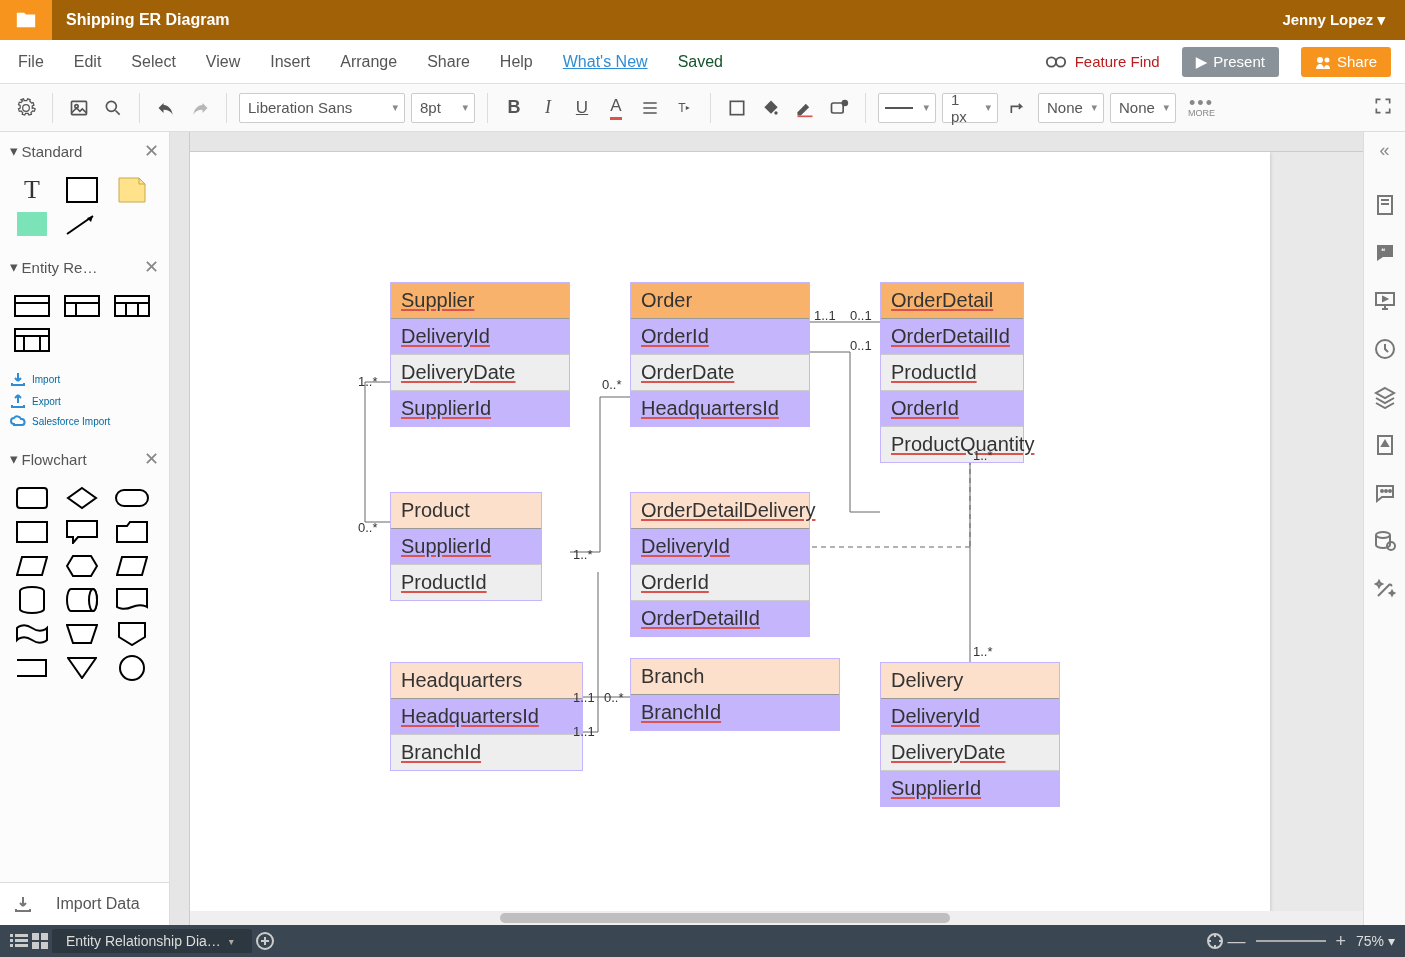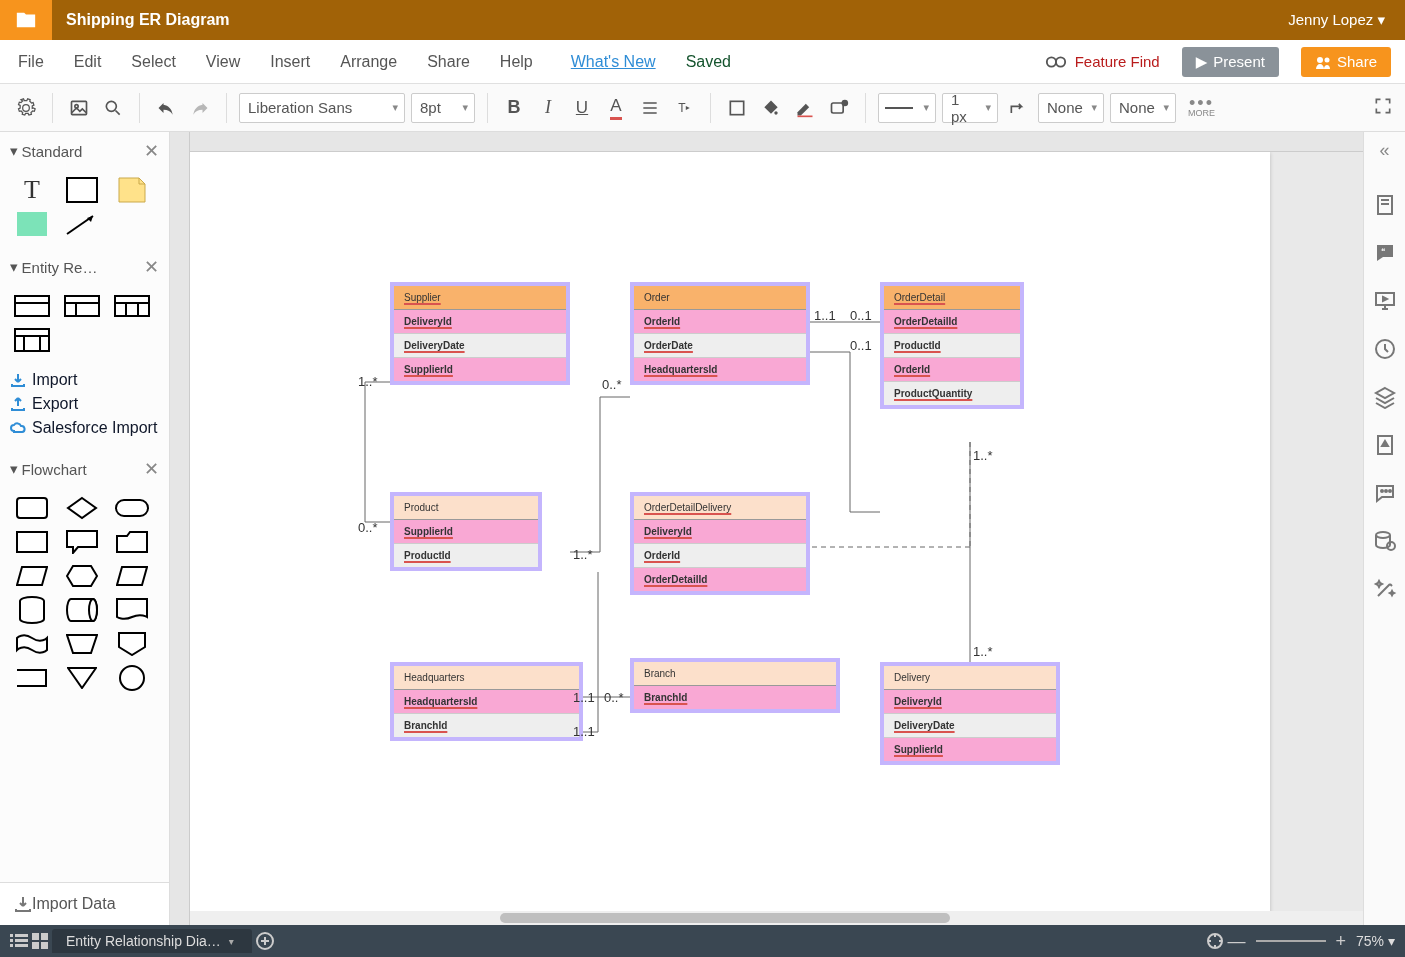--- a/index.html
+++ b/index.html
@@ -3,26 +3,26 @@
 <meta charset="utf-8">
 <style>
 * { box-sizing: border-box; margin: 0; padding: 0; font-family: "Liberation Sans", Arial, sans-serif; }
 body { width: 1405px; height: 957px; overflow: hidden; background: #fff; color: #333; font-size: 14px; }
 
 
 .topbar { height: 40px; background: #a16207; display: flex; align-items: center; color: #fff; }
 .topbar .file-icon { width: 52px; height: 40px; background: #f7941d; display: flex; align-items: center; justify-content: center; }
 .topbar .title { padding: 0 14px; font-size: 16px; font-weight: 600; }
 .topbar .spacer { flex: 1; }
-.topbar .user { padding: 0 20px; font-size: 15px; font-weight: 400; }
+.topbar .user { padding: 0 20px; font-size: 15px; font-weight: 700; }
 
 
 .menubar { height: 44px; display: flex; align-items: center; padding: 0 14px 0 14px; border-bottom: 1px solid #e0e0e0; gap: 22px; }
 .menubar .menu-item { color: #555; font-size: 16px; cursor: pointer; padding: 4px 4px; }
-.menubar .menu-link { color: #2f8dd6; text-decoration: underline; margin-left: 8px; }
+.menubar .menu-link { color: #2f8dd6; text-decoration: underline; }
 .menubar .menu-saved { color: #14532d; }
 .menubar .menu-spacer { flex: 1; }
 .menubar .feature { display: flex; align-items: center; gap: 8px; color: #b91c1c; font-size: 15px; }
 .menubar .btn { height: 30px; padding: 0 14px; border-radius: 3px; display: flex; align-items: center; gap: 6px; font-size: 15px; color: #fff; cursor: pointer; }
 .menubar .btn-present { background: #8a9299; }
 .menubar .btn-share { background: #f7941d; }
 
 
 .toolbar { height: 48px; display: flex; align-items: center; padding: 0 12px; gap: 6px; border-bottom: 1px solid #ddd; background: #fafafa; }
 .toolbar .sep { width: 1px; height: 30px; background: #ddd; margin: 0 6px; }
@@ -36,47 +36,47 @@
 
 
 .main { display: flex; height: calc(957px - 40px - 44px - 48px - 32px); }
 
 
 .leftpanel { width: 170px; border-right: 1px solid #ddd; background: #fcfcfc; overflow: hidden; display: flex; flex-direction: column; }
 .section-header { display: flex; align-items: center; padding: 8px 10px; font-size: 15px; color: #555; cursor: pointer; gap: 4px; }
 .section-header .close-x { margin-left: auto; color: #888; font-size: 18px; cursor: pointer; }
 .shape-grid { display: grid; grid-template-columns: repeat(3, 40px); gap: 6px 10px; padding: 6px 12px 10px; }
 .shape-grid .sh { width: 40px; height: 28px; display: flex; align-items: center; justify-content: center; }
-.import-links { padding: 4px 10px 10px; font-size: 16px; color: #0f172a; }
+.import-links { padding: 4px 10px 10px; font-size: 10px; color: #0369a1; }
 .import-links .il { display: flex; align-items: center; gap: 6px; padding: 3px 0; cursor: pointer; }
-.import-data-bar { margin-top: auto; border-top: 1px solid #ddd; padding: 12px 14px; font-size: 16px; color: #555; display: flex; align-items: center; gap: 0; cursor: pointer; background:#fff;}
+.import-data-bar { margin-top: auto; border-top: 1px solid #ddd; padding: 12px 14px; font-size: 16px; color: #555; display: flex; align-items: center; gap: 24px; cursor: pointer; background:#fff;}
 
 
 .canvas-wrap { flex: 1; position: relative; background: #eee; display: flex; }
 .vruler { width: 20px; background: #e6e6e6; border-right: 1px solid #ccc; position: relative; }
 .hruler { height: 20px; background: #e6e6e6; border-bottom: 1px solid #ccc; position: absolute; top: 0; left: 20px; right: 0; }
 .canvas-inner { position: absolute; top: 20px; left: 20px; right: 0; bottom: 14px; overflow: hidden; background: #e9e9e9; }
 .page { position: absolute; top: 0; left: 0; width: 1080px; height: 810px; background: #fff; box-shadow: 0 1px 4px rgba(0,0,0,0.2); }
 .hscroll { position: absolute; bottom: 0; left: 20px; right: 0; height: 14px; background: #efefef; display:flex; align-items:center;}
 .hscroll .thumb { height: 10px; background: #bfbfbf; border-radius: 5px; margin-left: 310px; width: 450px;}
 
 
 .rightrail { width: 42px; border-left: 1px solid #ddd; background: #fafafa; display: flex; flex-direction: column; align-items: center; padding-top: 8px; gap: 24px; }
 .rightrail .ric { width: 24px; height: 24px; color: #777; cursor: pointer; display:flex; align-items:center; justify-content:center;}
 .rightrail .collapse { font-size: 18px; color:#888; cursor:pointer; margin-bottom:8px;}
 
 
-.entity { position: absolute; border: 4px solid #c4b5fd; background: #f9a8d4; font-size: 10px; }
+.entity { position: absolute; border: 1px solid #c4b5fd; background: #c4b5fd; font-size: 20px; }
 .entity .e-header { padding: 6px 10px; font-weight: 400; border-bottom: 1px solid #999; }
 .entity .e-row { padding: 6px 10px; border-bottom: 1px solid #ccc; }
 .entity .e-row:last-child { border-bottom: none; }
 .entity .e-row.alt { background: #eee; }
 .hdr-orange { background: #f9b26b; }
 .hdr-peach { background: #fce0cb; }
-.underline-red { text-decoration: underline; text-decoration-color: #d9534f; text-decoration-thickness: 1.5px; text-underline-offset: 2px; font-weight: bold; }
+.underline-red { text-decoration: underline; text-decoration-color: #d9534f; text-decoration-thickness: 1.5px; text-underline-offset: 2px; }
 
 .cardinality { position: absolute; font-size: 13px; color: #333; background: transparent; }
 
 
 .connectors { position: absolute; top:0; left:0; width:100%; height:100%; pointer-events:none; }
 
 
 .bottombar { height: 32px; background: #3a4752; display: flex; align-items: center; color: #ddd; padding: 0 10px; gap: 4px; font-size: 14px; }
 .bottombar .tab { background: #2d3740; padding: 4px 18px 4px 14px; border-radius: 3px 3px 0 0; max-width: 220px; overflow:hidden; white-space:nowrap; text-overflow:ellipsis; display:flex; align-items:center; gap:8px;}
 .bottombar .tab::after { content:"▾"; font-size:10px; color:#aaa;}

